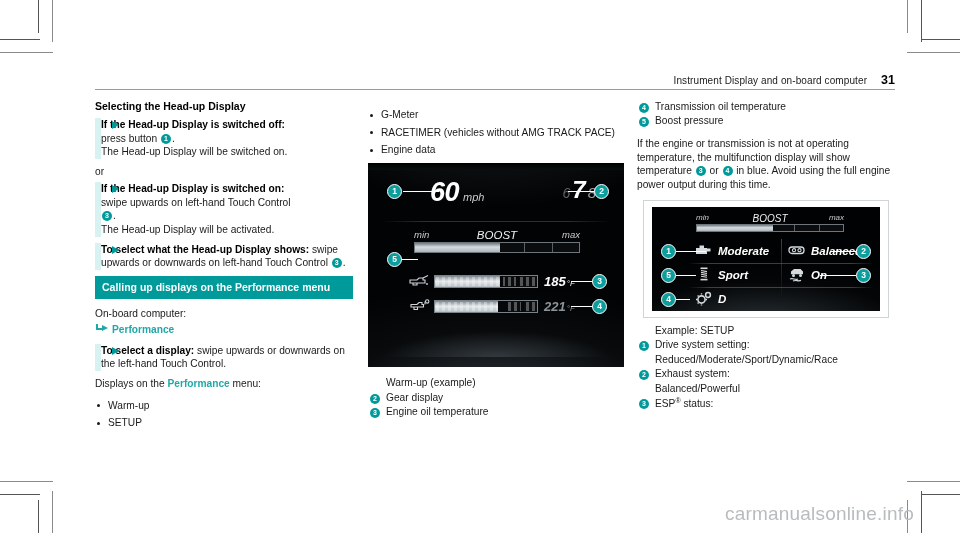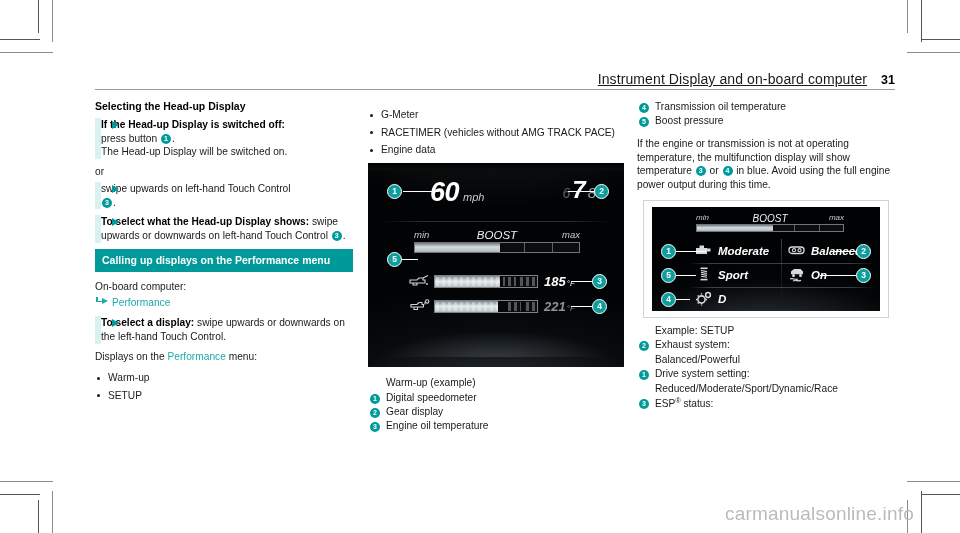--- a/index.html
+++ b/index.html
@@ -28,25 +28,24 @@
     left: 95px; top: 70px; width: 800px;
     text-align: right;
   }
   .header-rule {
     position: absolute;
     left: 95px; top: 89px; width: 800px; height: 1px;
     background: #9a9a9a;
   }
   .header-title {
     display: inline-block;
-    font-size: 14px;
+    font-size: 10px;
     color: #1a1a1a;
     letter-spacing: .1px;
     vertical-align: baseline;
-    text-decoration: underline;
   }
   .header-page {
     display: inline-block;
     font-size: 12.5px;
     font-weight: bold;
     color: #000;
     margin-left: 14px;
     vertical-align: baseline;
   }
 
@@ -147,21 +146,21 @@
     position: relative;
     padding-left: 18px;
     font-size: 10.2px;
     color: #1a1a1a;
     line-height: 1.42;
   }
   .legend li .badge { position: absolute; left: 2px; top: 3px; margin: 0; }
   .legend li .cont { display:block; }
 
   
-  .menu-link { color: #20a8a8; }
+  .menu-link { color: #20a8a8; font-weight: bold; }
   .arrow-ico {
     display: inline-block;
     position: relative;
     width: 15px; height: 10px;
     vertical-align: -1px;
     margin-right: 2px;
   }
   .arrow-ico i {
     position: absolute;
     background: #20a8a8;
@@ -404,22 +403,24 @@
 
     <div class="step">
       <div class="ln"><b>If the Head-up Display is switched off:</b></div>
       <div class="ln"><span>press button </span><span class="badge">1</span><span>.</span></div>
       <div class="ln">The Head-up Display will be switched on.</div>
     </div>
 
     <div class="or-line">or</div>
 
     <div class="step">
+      <div class="ln"><b>If the Head-up Display is switched on:</b></div>
       <div class="ln">swipe upwards on left-hand Touch Control</div>
       <div class="ln"><span class="badge">3</span><span>.</span></div>
+      <div class="ln">The Head-up Display will be activated.</div>
     </div>
 
     <div class="step">
       <div class="ln"><b>To select what the Head-up Display shows:</b><span> swipe upwards or downwards on left-hand Touch Control </span><span class="badge">3</span><span>.</span></div>
     </div>
 
     <div class="section-bar">Calling up displays on the Performance menu</div>
 
     <p class="body tight">On-board computer:</p>
 
@@ -520,21 +521,20 @@
 
       <div class="lead" style="left:203px; top:118px; width:23px;"></div>
       <div class="callout" style="left:224px; top:111px;">3</div>
 
       <div class="lead" style="left:203px; top:143px; width:23px;"></div>
       <div class="callout" style="left:224px; top:136px;">4</div>
     </div>
 
     <div class="cap-title">Warm-up (example)</div>
     <ul class="legend">
-      <li><span class="badge">1</span><span>Digital speedometer</span></li>
       <li><span class="badge">2</span><span>Gear display</span></li>
       <li><span class="badge">3</span><span>Engine oil temperature</span></li>
     </ul>
   </div>
 
   <div class="col col-3">
 
     <ul class="legend">
       <li><span class="badge">4</span><span>Transmission oil temperature</span></li>
       <li><span class="badge">5</span><span>Boost pressure</span></li>
@@ -631,26 +631,26 @@
         <div class="callout" style="right:9px; top:61px;">3</div>
 
         <div class="lead" style="left:24px; top:92px; width:14px;"></div>
         <div class="callout" style="left:9px; top:85px;">4</div>
       </div>
     </div>
 
     <div class="cap-title" style="">Example: SETUP</div>
     <ul class="legend">
       <li>
+        <span class="badge">1</span><span>Drive system setting:</span>
+        <span class="cont">Reduced/Moderate/Sport/Dynamic/Race</span>
+      </li>
+      <li>
         <span class="badge">2</span><span>Exhaust system:</span>
         <span class="cont">Balanced/Powerful</span>
-      </li>
-      <li>
-        <span class="badge">1</span><span>Drive system setting:</span>
-        <span class="cont">Reduced/Moderate/Sport/Dynamic/Race</span>
       </li>
       <li>
         <span class="badge">3</span><span>ESP<sup class="reg">®</sup> status:</span>
       </li>
     </ul>
   </div>
 
   <div class="watermark">carmanualsonline.info</div>
 
 </div>

